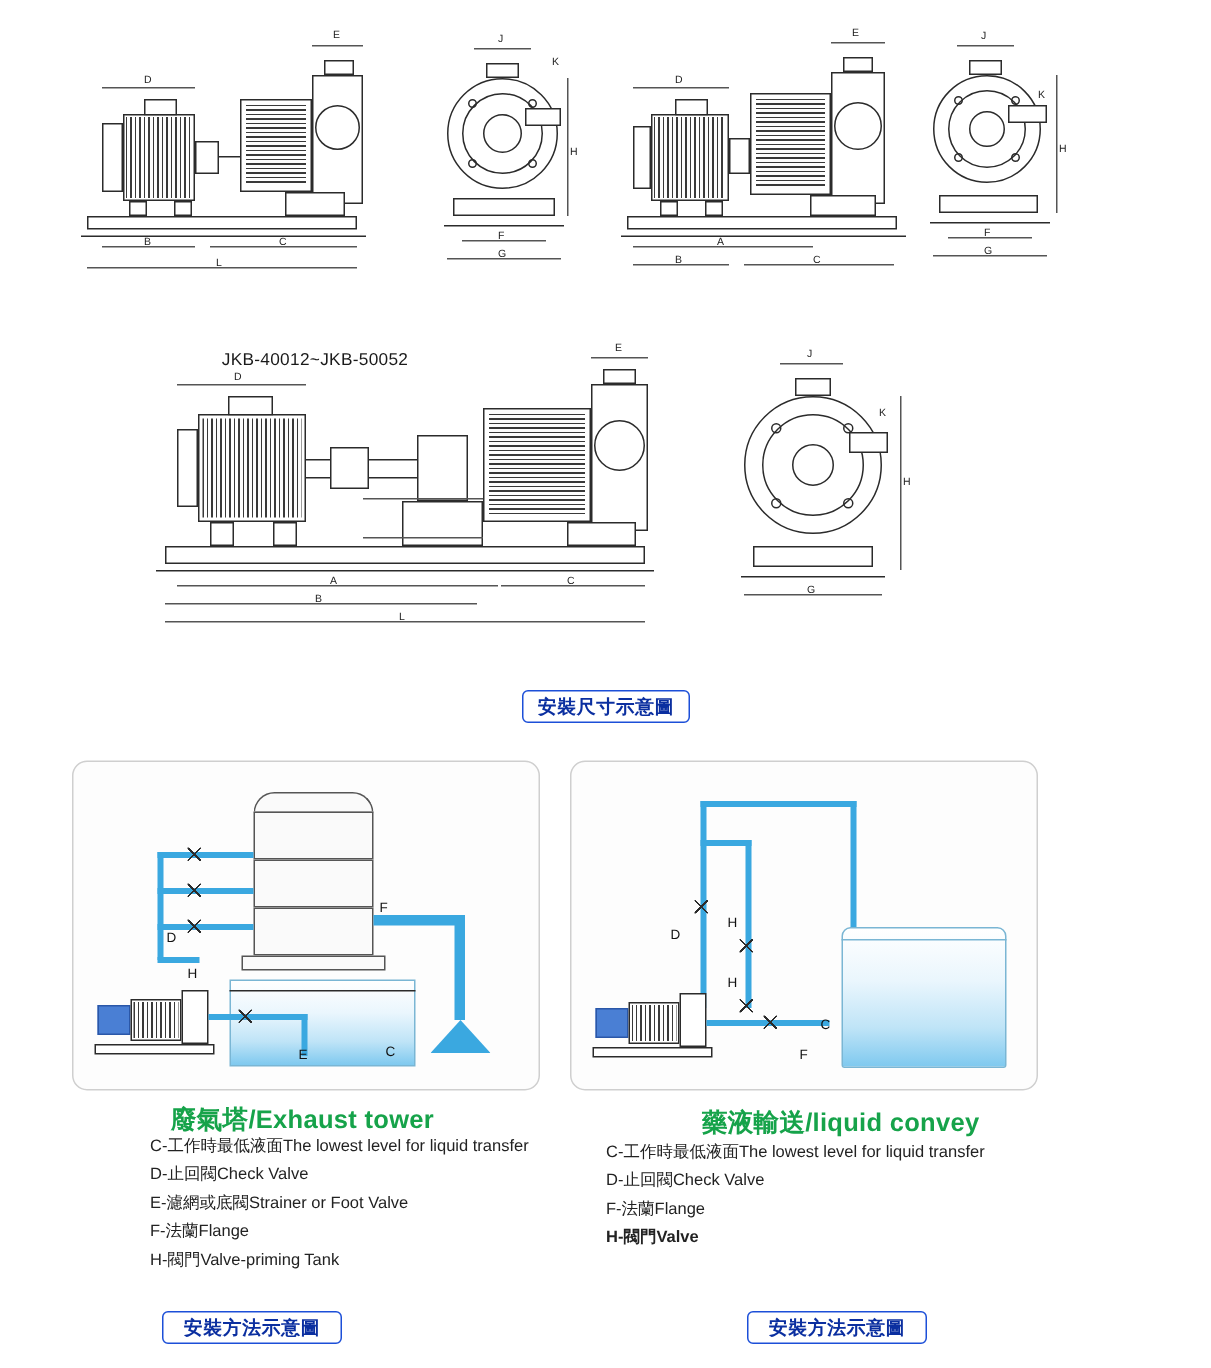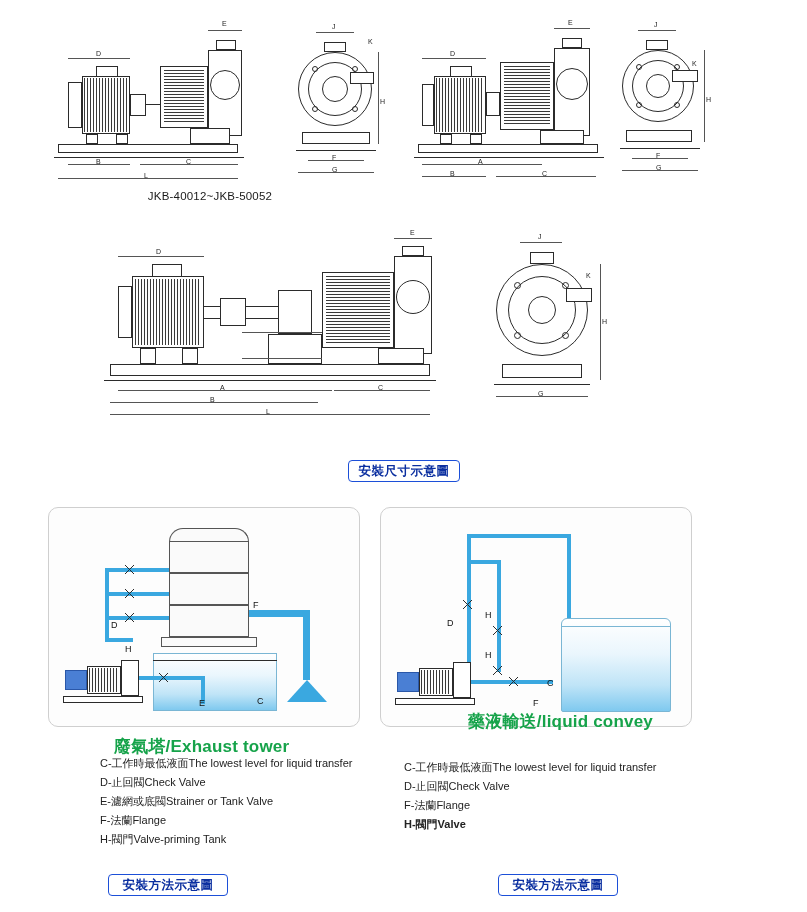--- a/index.html
+++ b/index.html
@@ -21,20 +21,21 @@
     position: absolute;
     box-sizing: border-box;
   }
   .dwg-caption {
     position: absolute;
     width: 100%;
     text-align: center;
     font-size: 11.5px;
     color: #1a1a1a;
     letter-spacing: .2px;
+    margin-top: 44px;
   }
 
   
   .ln { position: absolute; background: #2b2b2b; }
   .lnh { height: 1px; }
   .lnv { width: 1px; }
   .thin { background: #555; }
   .rect {
     position: absolute;
     border: 1px solid #2b2b2b;
@@ -374,21 +375,21 @@
 
   <div class="pipe" style="left:200px; top:102px; width:60px; height:7px;"></div>
   <div class="pipe" style="left:254px; top:102px; width:7px; height:70px;"></div>
   <div class="pipe" style="left:238px; top:172px; width:40px; height:22px; clip-path: polygon(0 100%, 50% 0, 100% 100%); background:#3aa8e0;"></div>
   <div class="lbl" style="left:204px; top:92px;">F</div>
 </div>
 
 <div class="panel-title" style="left:114px; top:735px;">廢氣塔/Exhaust tower</div>
 <div class="legend-line" style="left:100px; top:756px;">C-工作時最低液面The lowest level for liquid transfer</div>
 <div class="legend-line" style="left:100px; top:775px;">D-止回閥Check Valve</div>
-<div class="legend-line" style="left:100px; top:794px;">E-濾網或底閥Strainer or Tank Valve</div>
+<div class="legend-line" style="left:100px; top:794px;">E-濾網或底閥Strainer or Foot Valve</div>
 <div class="legend-line" style="left:100px; top:813px;">F-法蘭Flange</div>
 <div class="legend-line" style="left:100px; top:832px;">H-閥門Valve-priming Tank</div>
 
 <div class="badge" style="left:108px; top:874px; width:120px;">安裝方法示意圖</div>
 
 <div class="panel" style="left:380px; top:507px; width:312px; height:220px;">
 
   <div class="tank-grad" style="left:180px; top:110px; width:110px; height:94px; border-radius:6px 6px 2px 2px;"></div>
   <div class="ln lnh" style="left:180px; top:118px; width:110px; background:#7ab6d4;"></div>
 
@@ -412,19 +413,19 @@
   <div class="rect-fill" style="left:72px; top:154px; width:18px; height:36px;"></div>
   <div class="rect-fill" style="left:14px; top:190px; width:80px; height:7px;"></div>
 
   <div class="pipe" style="left:90px; top:172px; width:82px; height:4px;"></div>
   <div class="valve" style="left:128px; top:169px;"></div>
 
   <div class="lbl" style="left:166px; top:170px;">C</div>
   <div class="lbl" style="left:152px; top:190px;">F</div>
 </div>
 
-<div class="panel-title" style="left:468px; top:710px;">藥液輸送/liquid convey</div>
+<div class="panel-title" style="left:468px; top:737px;">藥液輸送/liquid convey</div>
 <div class="legend-line" style="left:404px; top:760px;">C-工作時最低液面The lowest level for liquid transfer</div>
 <div class="legend-line" style="left:404px; top:779px;">D-止回閥Check Valve</div>
 <div class="legend-line" style="left:404px; top:798px;">F-法蘭Flange</div>
 <div class="legend-line" style="left:404px; top:817px;font-weight:bold;">H-閥門Valve</div>
 
 <div class="badge" style="left:498px; top:874px; width:120px;">安裝方法示意圖</div>
 
 </body></html>

